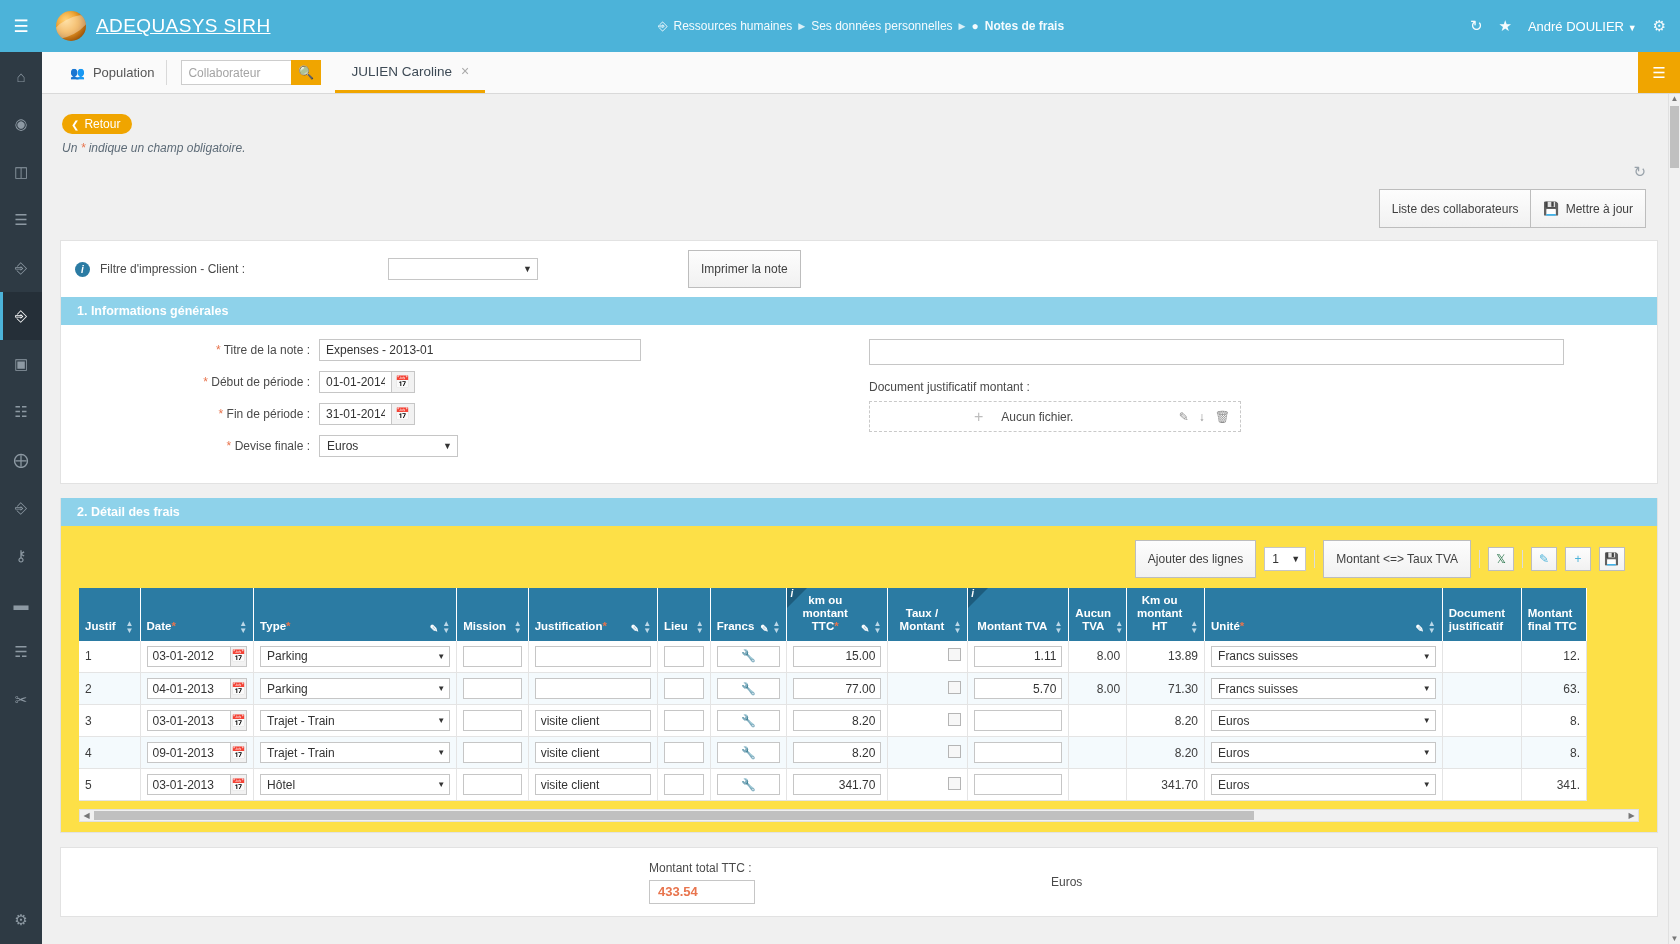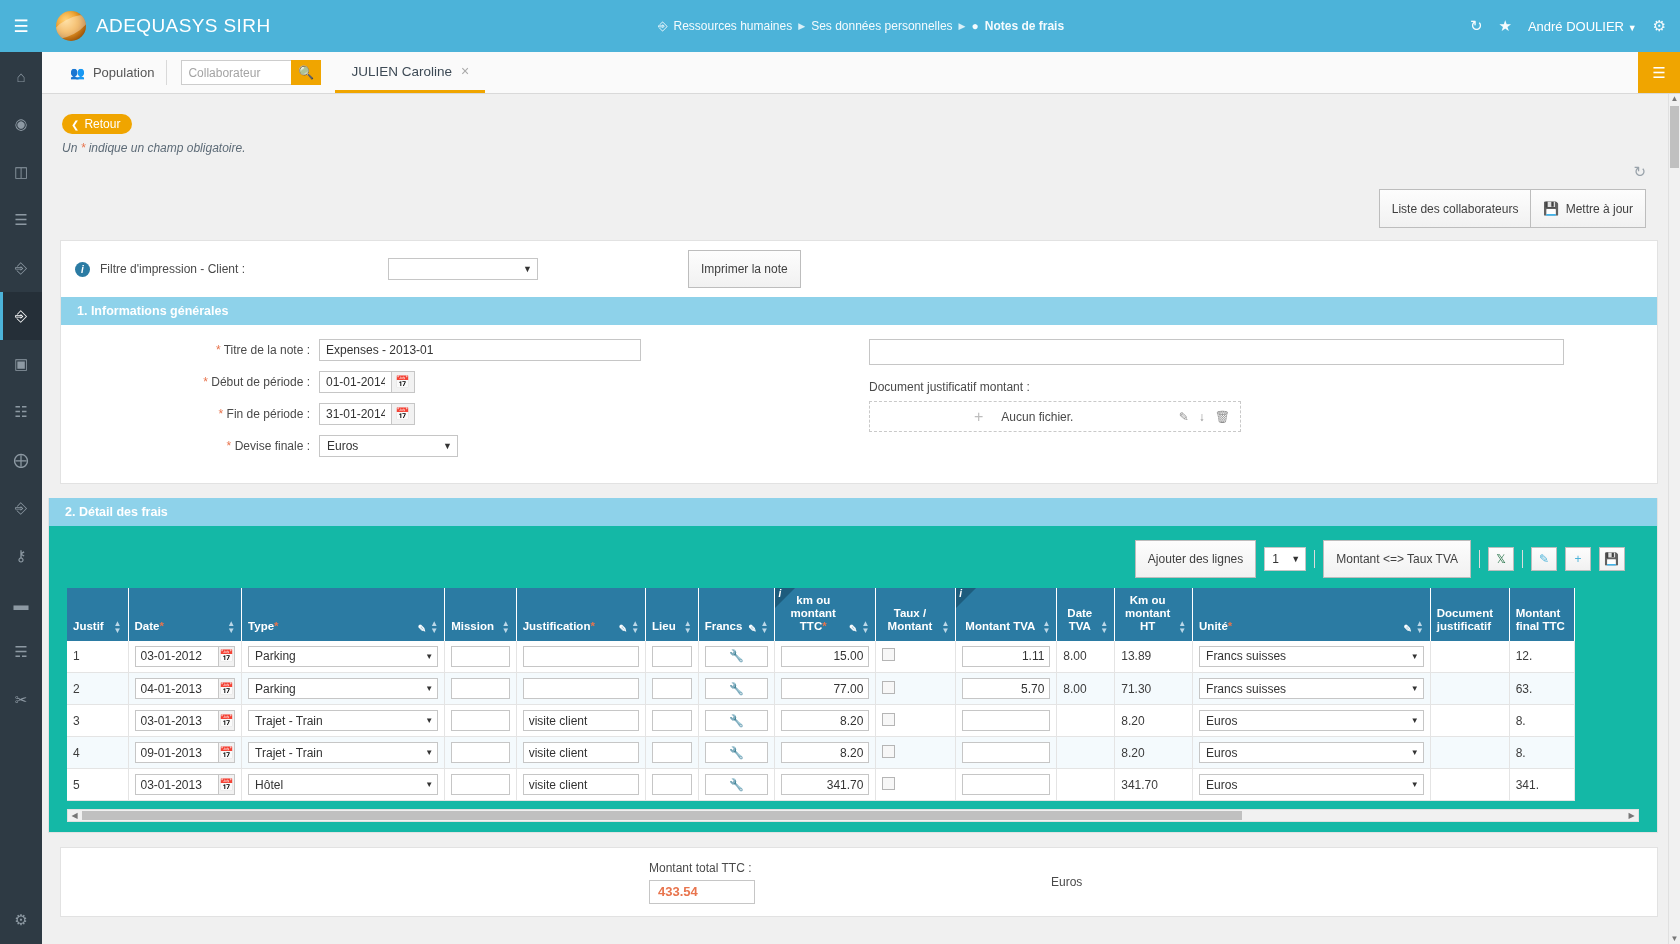--- a/index.html
+++ b/index.html
@@ -40,21 +40,21 @@
   .logo-ball {
     width: 30px; height: 30px; border-radius: 50%;
     background: radial-gradient(circle at 33% 30%, #ffd27a 0%, #f0a02a 42%, #d97b12 72%, #8a4a06 100%);
     box-shadow: inset -3px -3px 6px rgba(0,0,0,.25);
     position: relative; overflow: hidden;
   }
   .logo-ball::after {
     content:''; position:absolute; left:-6px; top:8px; width:40px; height:16px;
     background: rgba(255,255,255,.35); border-radius: 50%; transform: rotate(-28deg);
   }
-  #brand { font-size: 19px; letter-spacing: .4px; font-weight: 400; }
+  #brand { font-size: 19px; letter-spacing: .4px; font-weight: 400; text-decoration: underline; }
   #breadcrumb {
     position: absolute; left: 50%; transform: translateX(-50%);
     display: flex; align-items: center; gap: 6px;
     font-size: 12px; color: #f4fbfe; white-space: nowrap;
   }
   #breadcrumb .bc-sep { font-size: 9px; opacity: .85; }
   #breadcrumb .bc-last { font-weight: bold; }
   #topright {
     margin-left: auto; display: flex; align-items: center; gap: 16px; padding-right: 14px;
     font-size: 13px;
@@ -203,21 +203,21 @@
   th.hasinfo .ibadge {
     position: absolute; left: 3px; top: 0px; font-size: 10px; font-style: italic;
     font-weight: bold; color: #fff; z-index: 2;
   }
   table.grid td {
     border-right: 1px solid #e4e4e4; border-bottom: 1px solid #e4e4e4;
     padding: 4px 6px; height: 32px; font-size: 12px; color: #3c3c3c;
     background: #fff; vertical-align: middle;
   }
   table.grid tr.alt td { background: #f4fafd; }
-  td.num { }
+  td.num { text-align: right; }
   .cell-inp {
     width: 100%; height: 21px; border: 1px solid #c6c6c6; background: #fff;
     font-family: inherit; font-size: 12px; color: #333; padding: 0 5px; outline: none;
   }
   .cell-inp.r { text-align: right; }
   .cell-date { display: flex; align-items: stretch; }
   .cell-date .cell-inp { border-right: none; }
   .cell-date .cal-btn { width: 21px; height: 21px; }
   .cell-sel {
     width: 100%; height: 21px; border: 1px solid #c6c6c6; background: #fff;
@@ -406,21 +406,21 @@
             <span>✎</span>
             <span>↓</span>
             <span>🗑</span>
           </span>
         </div>
       </div>
     </div>
   </div>
 
   <div id="detail-sec">
-    <div id="panel2" style="background:#14b8a6;margin:0 10px 0 6px;border:1px solid #e2e2e2;border-top:none">
+    <div id="panel2" style="background:#fde047;margin:0 10px 0 18px;border:1px solid #e2e2e2;border-top:none">
       <div class="sec-head">2. Détail des frais</div>
 
       <div id="tbl-toolbar">
         <button class="btn">Ajouter des lignes</button>
         <div class="sel" id="rows-count-select">
           <span>1</span>
           <span class="caret">▼</span>
         </div>
         <div class="tbsep"></div>
         <button class="btn">Montant &lt;=&gt; Taux TVA</button>
@@ -514,21 +514,21 @@
                 </th>
                 <th class="ctr hasinfo">
                   <span class="ibadge">i</span>
                   <div class="thinner">
                     <span class="thtxt">Montant TVA</span>
                     <span class="sorter">▲<br>▼</span>
                   </div>
                 </th>
                 <th class="ctr">
                   <div class="thinner">
-                    <span class="thtxt">Date TVA</span>
+                    <span class="thtxt">Aucun TVA</span>
                     <span class="sorter">▲<br>▼</span>
                   </div>
                 </th>
                 <th class="ctr">
                   <div class="thinner">
                     <span class="thtxt">Km ou montant HT</span>
                     <span class="sorter">▲<br>▼</span>
                   </div>
                 </th>
                 <th>

